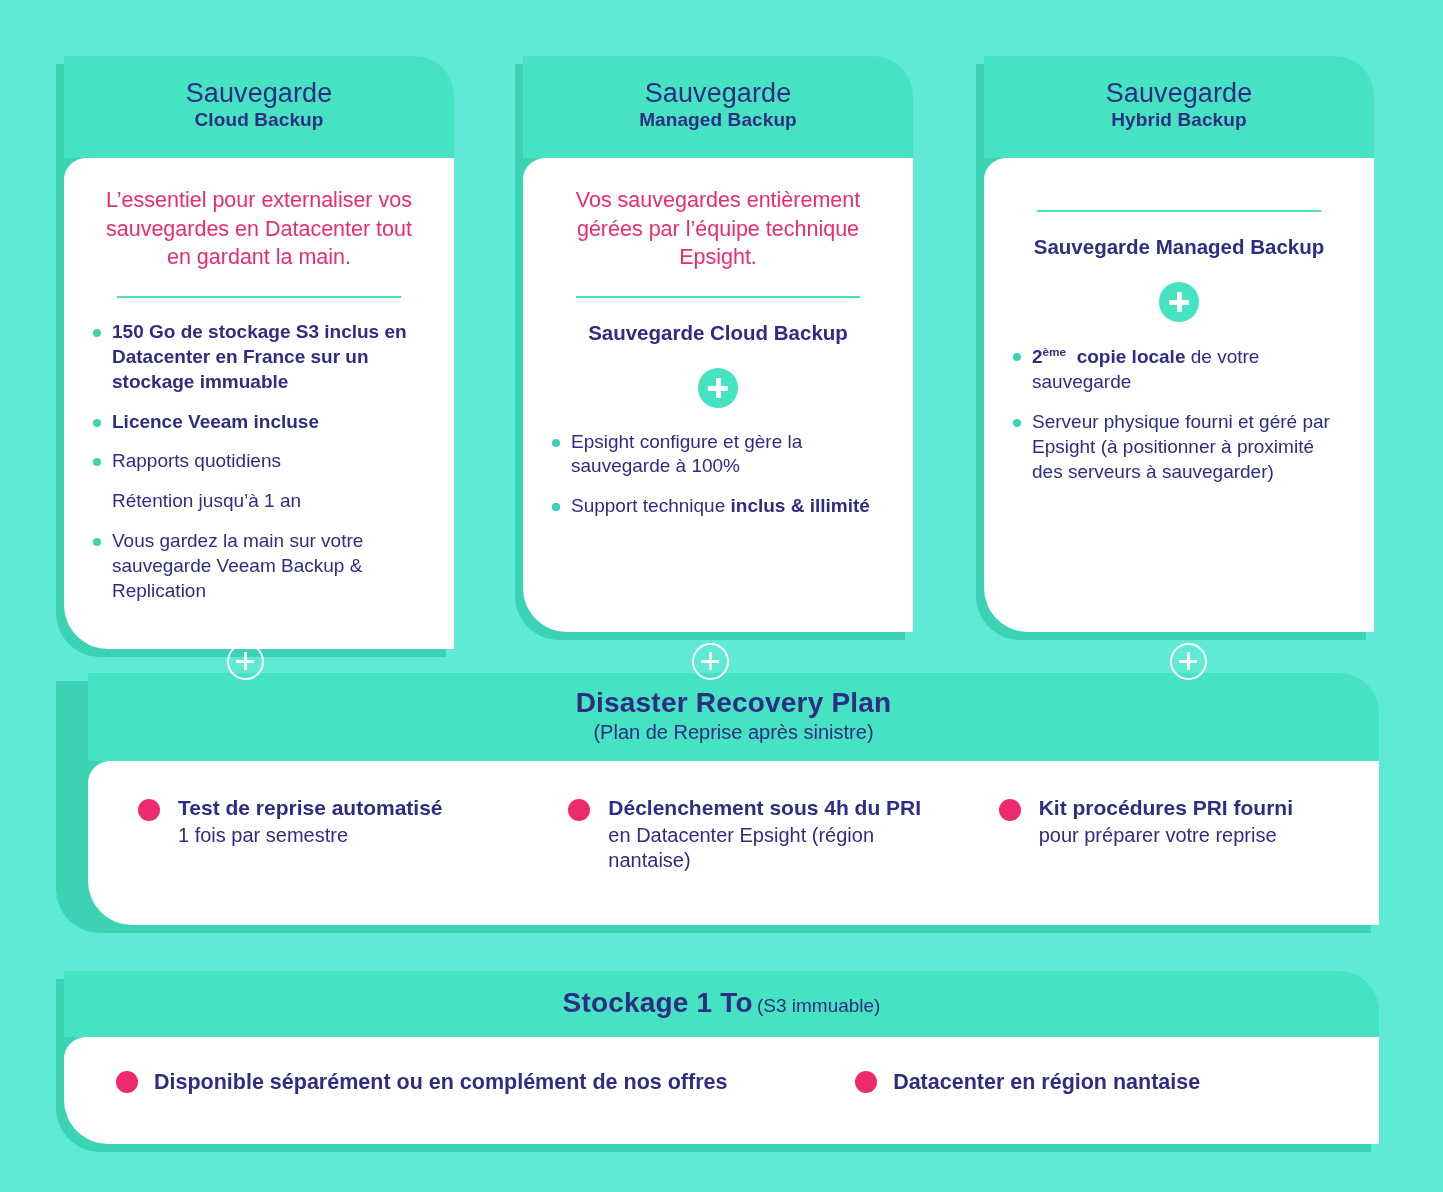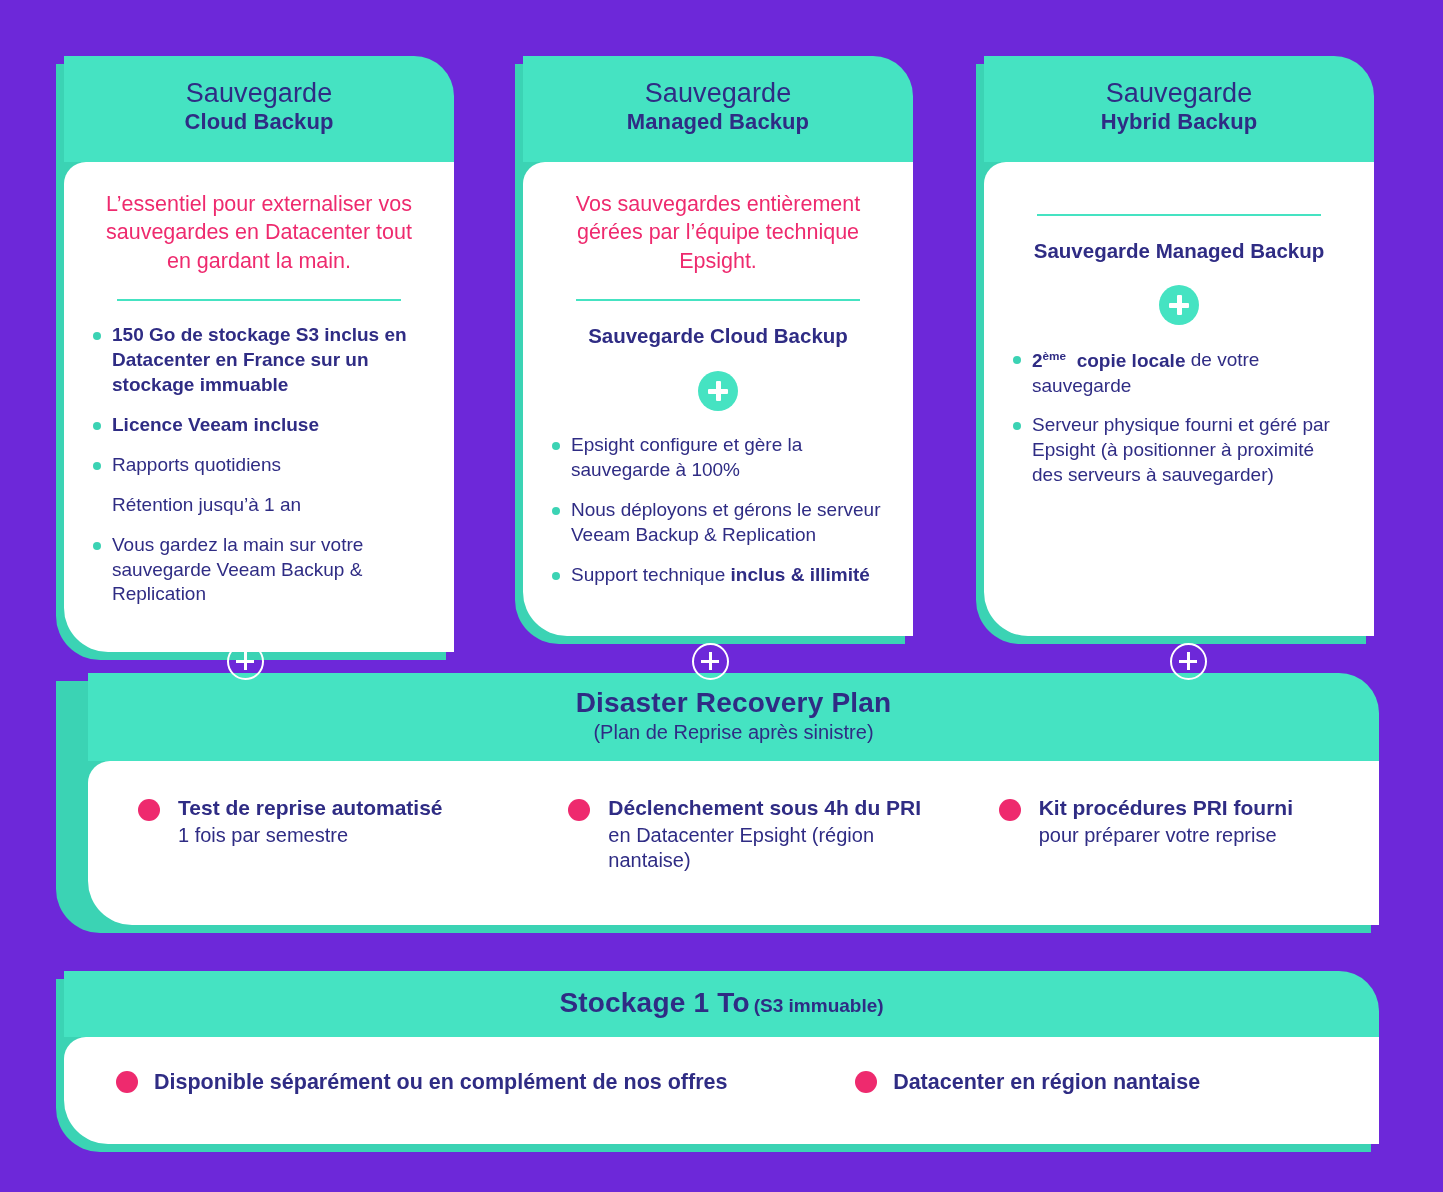--- a/index.html
+++ b/index.html
@@ -19,21 +19,21 @@
     --navy: #2E2A7F;
     --ink: #2F2C84;
     --pink: #EE2A6E;
     --white: #FFFFFF;
   }
 
   .stage {
     position: relative;
     width: 1443px;
     height: 1192px;
-    background: #6d28d9;
+    background: #5eead4;
   }
 
   
   .cards-row {
     position: absolute;
     left: 0; top: 0;
     width: 1443px;
     height: 690px;
   }
 
@@ -69,21 +69,21 @@
   .card .head .pre {
     display: block;
     font-size: 27px;
     font-weight: 400;
     color: var(--ink);
     line-height: 1.16;
     letter-spacing: .1px;
   }
   .card .head .main {
     display: block;
-    font-size: 22px;
+    font-size: 19px;
     font-weight: 700;
     color: var(--ink);
     line-height: 1.2;
     letter-spacing: .1px;
   }
 
   .card .body {
     position: relative;
     z-index: 2;
     background: var(--white);
@@ -212,21 +212,21 @@
     font-size: 20px;
     font-weight: 400;
     color: var(--ink);
     line-height: 1.3;
   }
   .band .band-head .inline-row {
     display: block;
     line-height: 1.2;
   }
   .band .band-head .inline-row .t1 { display: inline; }
-  .band .band-head .inline-row .t2 { display: inline; font-size: 19px; margin-left: 4px; font-weight: bold; }
+  .band .band-head .inline-row .t2 { display: inline; font-size: 19px; margin-left: 4px; }
 
   .band .band-body {
     position: relative;
     z-index: 2;
     background: var(--white);
     border-radius: 22px 0 0 44px;
   }
 
   .band.drp { top: 673px; padding-left: 24px; }
   .band.drp .band-body {
@@ -313,21 +313,21 @@
         <span class="pre">Sauvegarde</span>
         <span class="main">Managed Backup</span>
       </div>
       <div class="body">
         <div class="tagline">Vos sauvegardes entièrement gérées par l’équipe technique Epsight.</div>
         <hr class="divider">
         <div class="sub-title">Sauvegarde Cloud Backup</div>
         <div class="plus-solid"></div>
         <ul class="feat">
           <li><span class="dot"></span><span>Epsight configure et gère la sauvegarde à 100%</span></li>
-          <li><span class="dot"></span><span>Nous déployons et gérons le serveur Veeam Backup &amp; Replication</span></li>
+          <li><span class="dot"></span></li>
           <li><span class="dot"></span><span>Support technique <b>inclus &amp; illimité</b></span></li>
         </ul>
       </div>
     </div>
 
     <div class="card c3">
       <div class="shadow-layer"></div>
       <div class="head">
         <span class="pre">Sauvegarde</span>
         <span class="main">Hybrid Backup</span>

